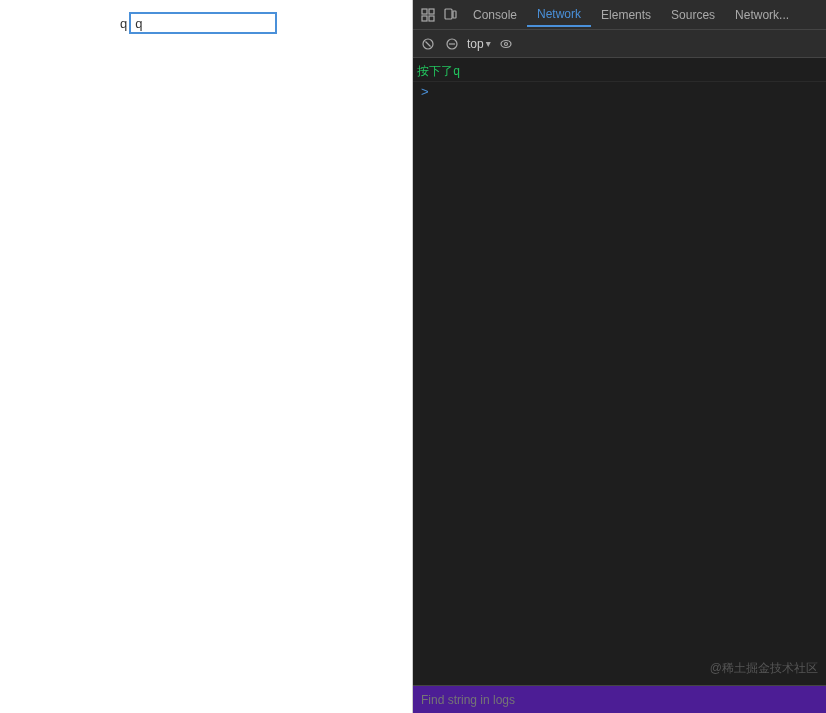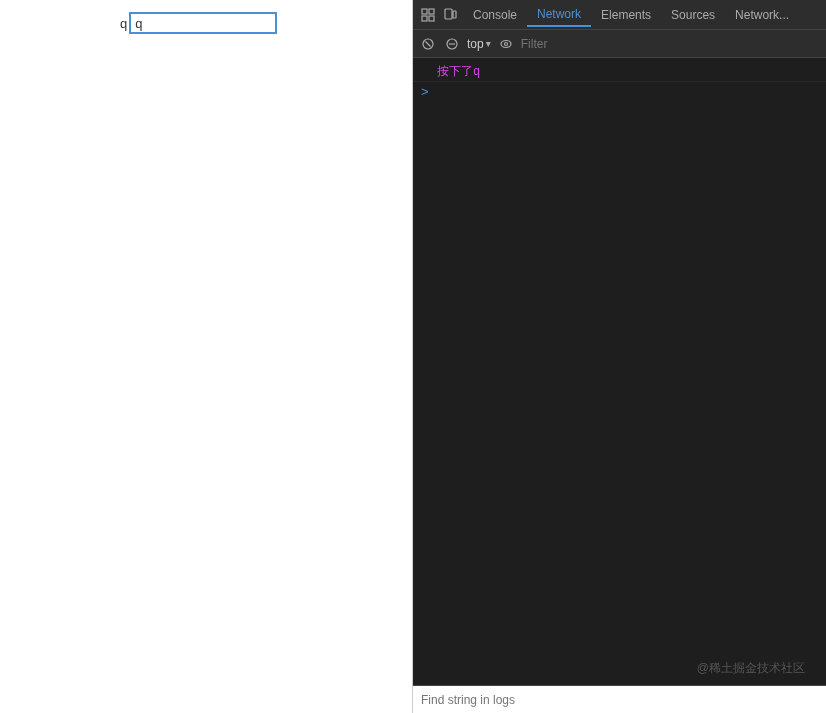--- a/index.html
+++ b/index.html
@@ -171,23 +171,23 @@
       flex: 1;
       background: #1e1e1e;
       padding: 4px 0;
       overflow-y: auto;
       position: relative;
     }
 
     .console-message {
       display: flex;
       align-items: flex-start;
-      padding: 1px 24px;
-      font-size: 12px;
-      color: #d946ef;
+      padding: 1px 4px;
+      font-size: 12px;
+      color: #22c55e;
       font-family: 'Courier New', monospace;
       border-bottom: 1px solid #2a2a2a;
     }
 
     .console-message .msg-text {
       flex: 1;
     }
 
     .console-prompt-line {
       display: flex;
@@ -200,30 +200,30 @@
     .console-prompt-arrow {
       color: #4a90d9;
       font-size: 13px;
       margin-right: 4px;
     }
 
     
     .watermark {
       position: absolute;
       bottom: 8px;
-      right: 21px;
+      right: 8px;
       color: #555;
       font-size: 12px;
       pointer-events: none;
     }
 
     
     .find-bar {
       height: 28px;
-      background: #ffffff;
+      background: #4c1d95;
       border-top: 1px solid #444;
       display: flex;
       align-items: center;
       padding: 0 8px;
       flex-shrink: 0;
     }
 
     .find-input {
       background: transparent;
       border: none;
@@ -293,21 +293,20 @@
       <span class="top-selector-arrow">▾</span>
     </div>
 
     <div class="eye-icon">
       <svg width="14" height="10" viewBox="0 0 14 10" fill="none">
         <ellipse cx="7" cy="5" rx="5" ry="3.5" stroke="#aaa" stroke-width="1.2"></ellipse>
         <circle cx="7" cy="5" r="1.5" stroke="#aaa" stroke-width="1.2"></circle>
       </svg>
     </div>
 
-    <input class="filter-input" type="text" placeholder="Filter" style="">
   </div>
 
   <div class="console-output">
     <div class="console-message">
       <span class="msg-text">按下了q</span>
     </div>
     <div class="console-prompt-line">
       <span class="console-prompt-arrow">&gt;</span>
     </div>
 

